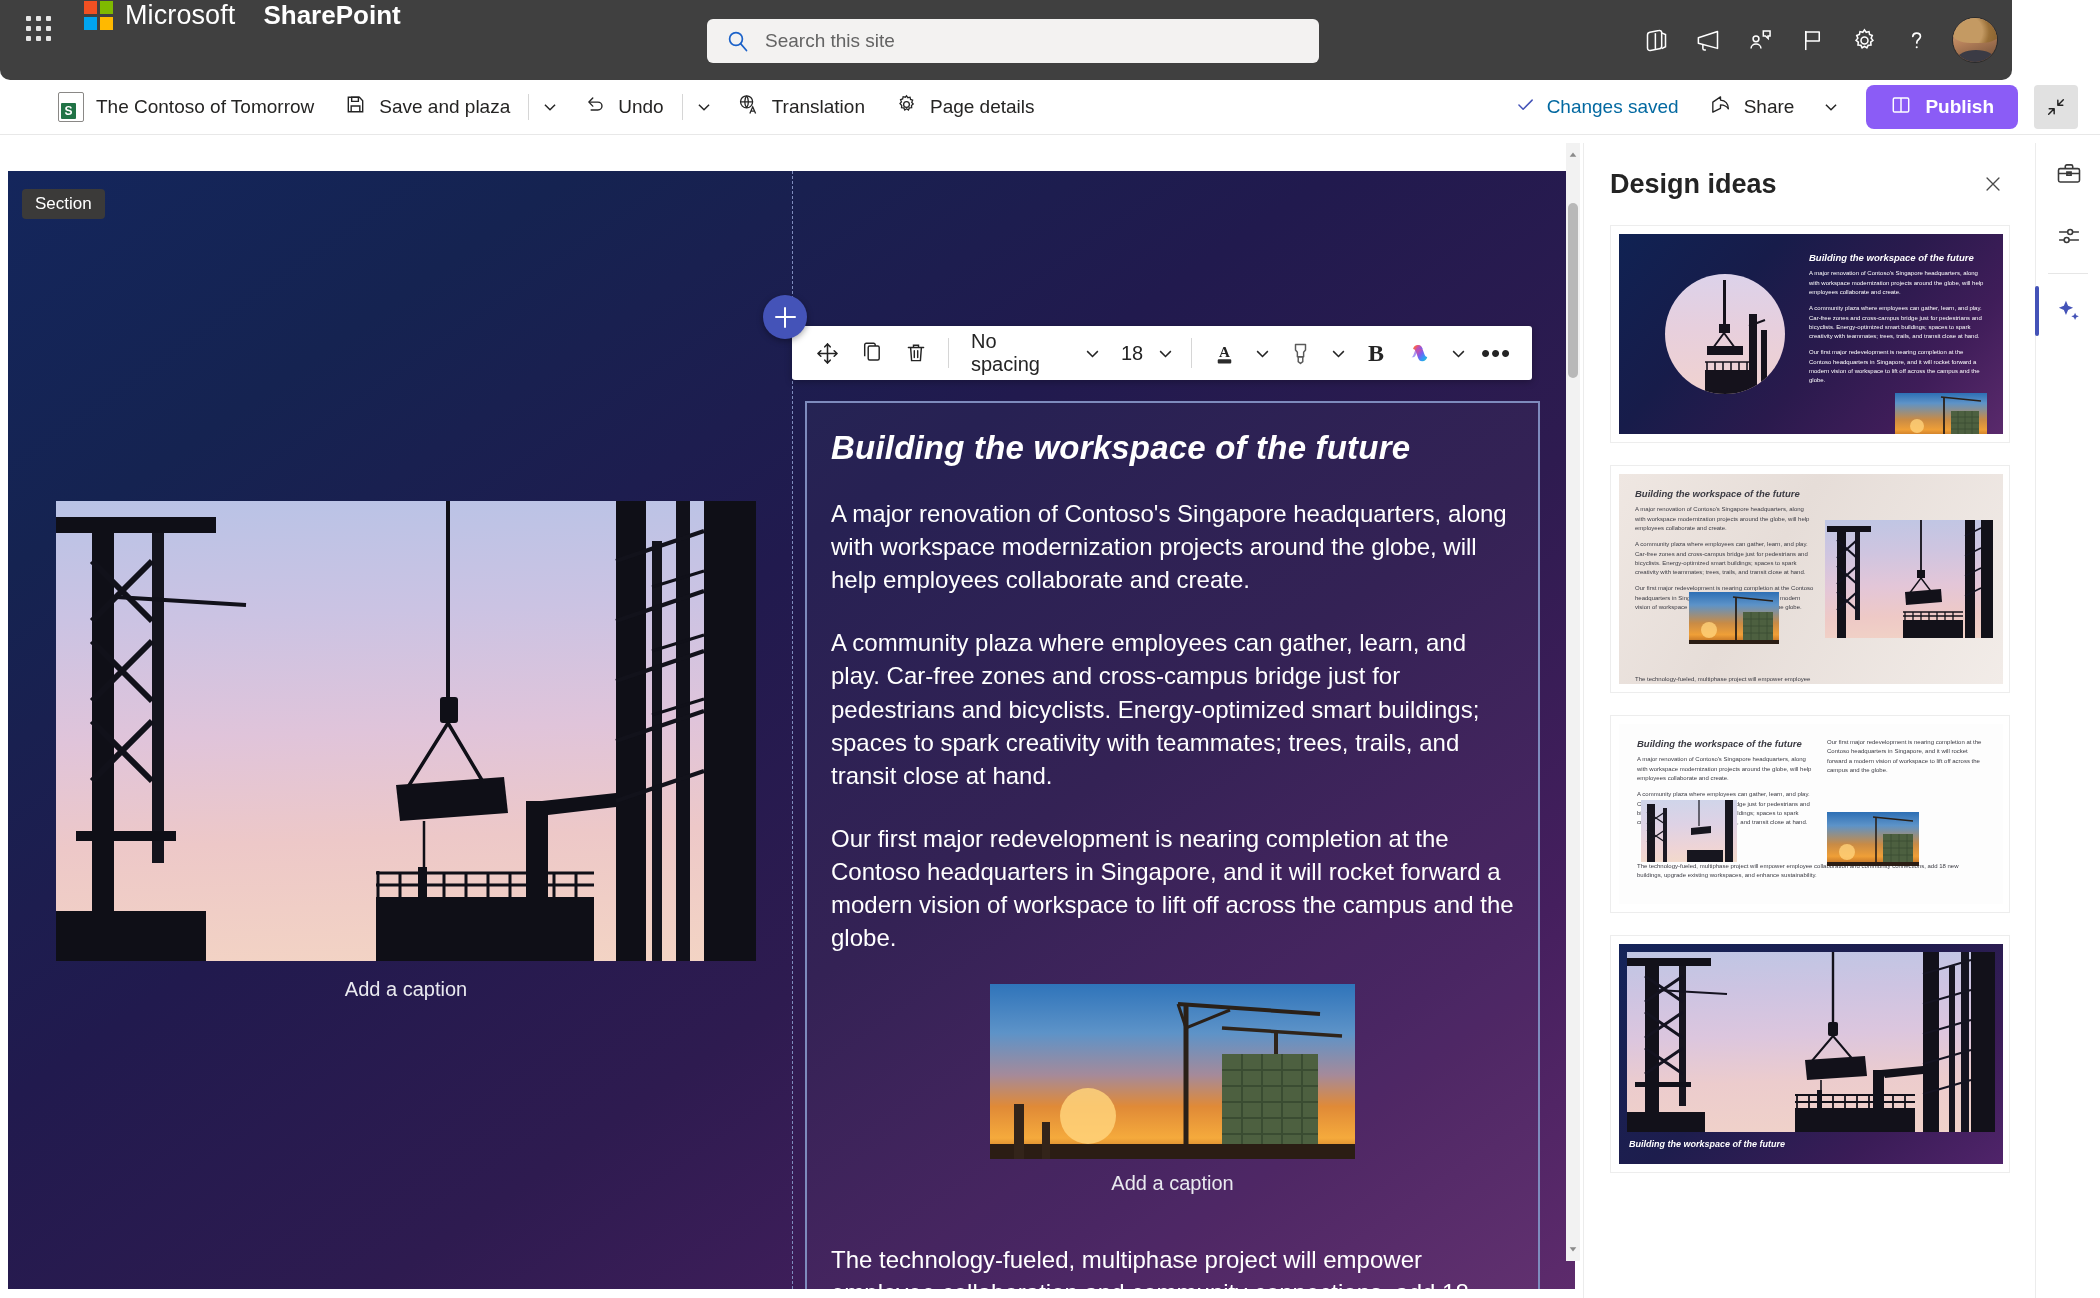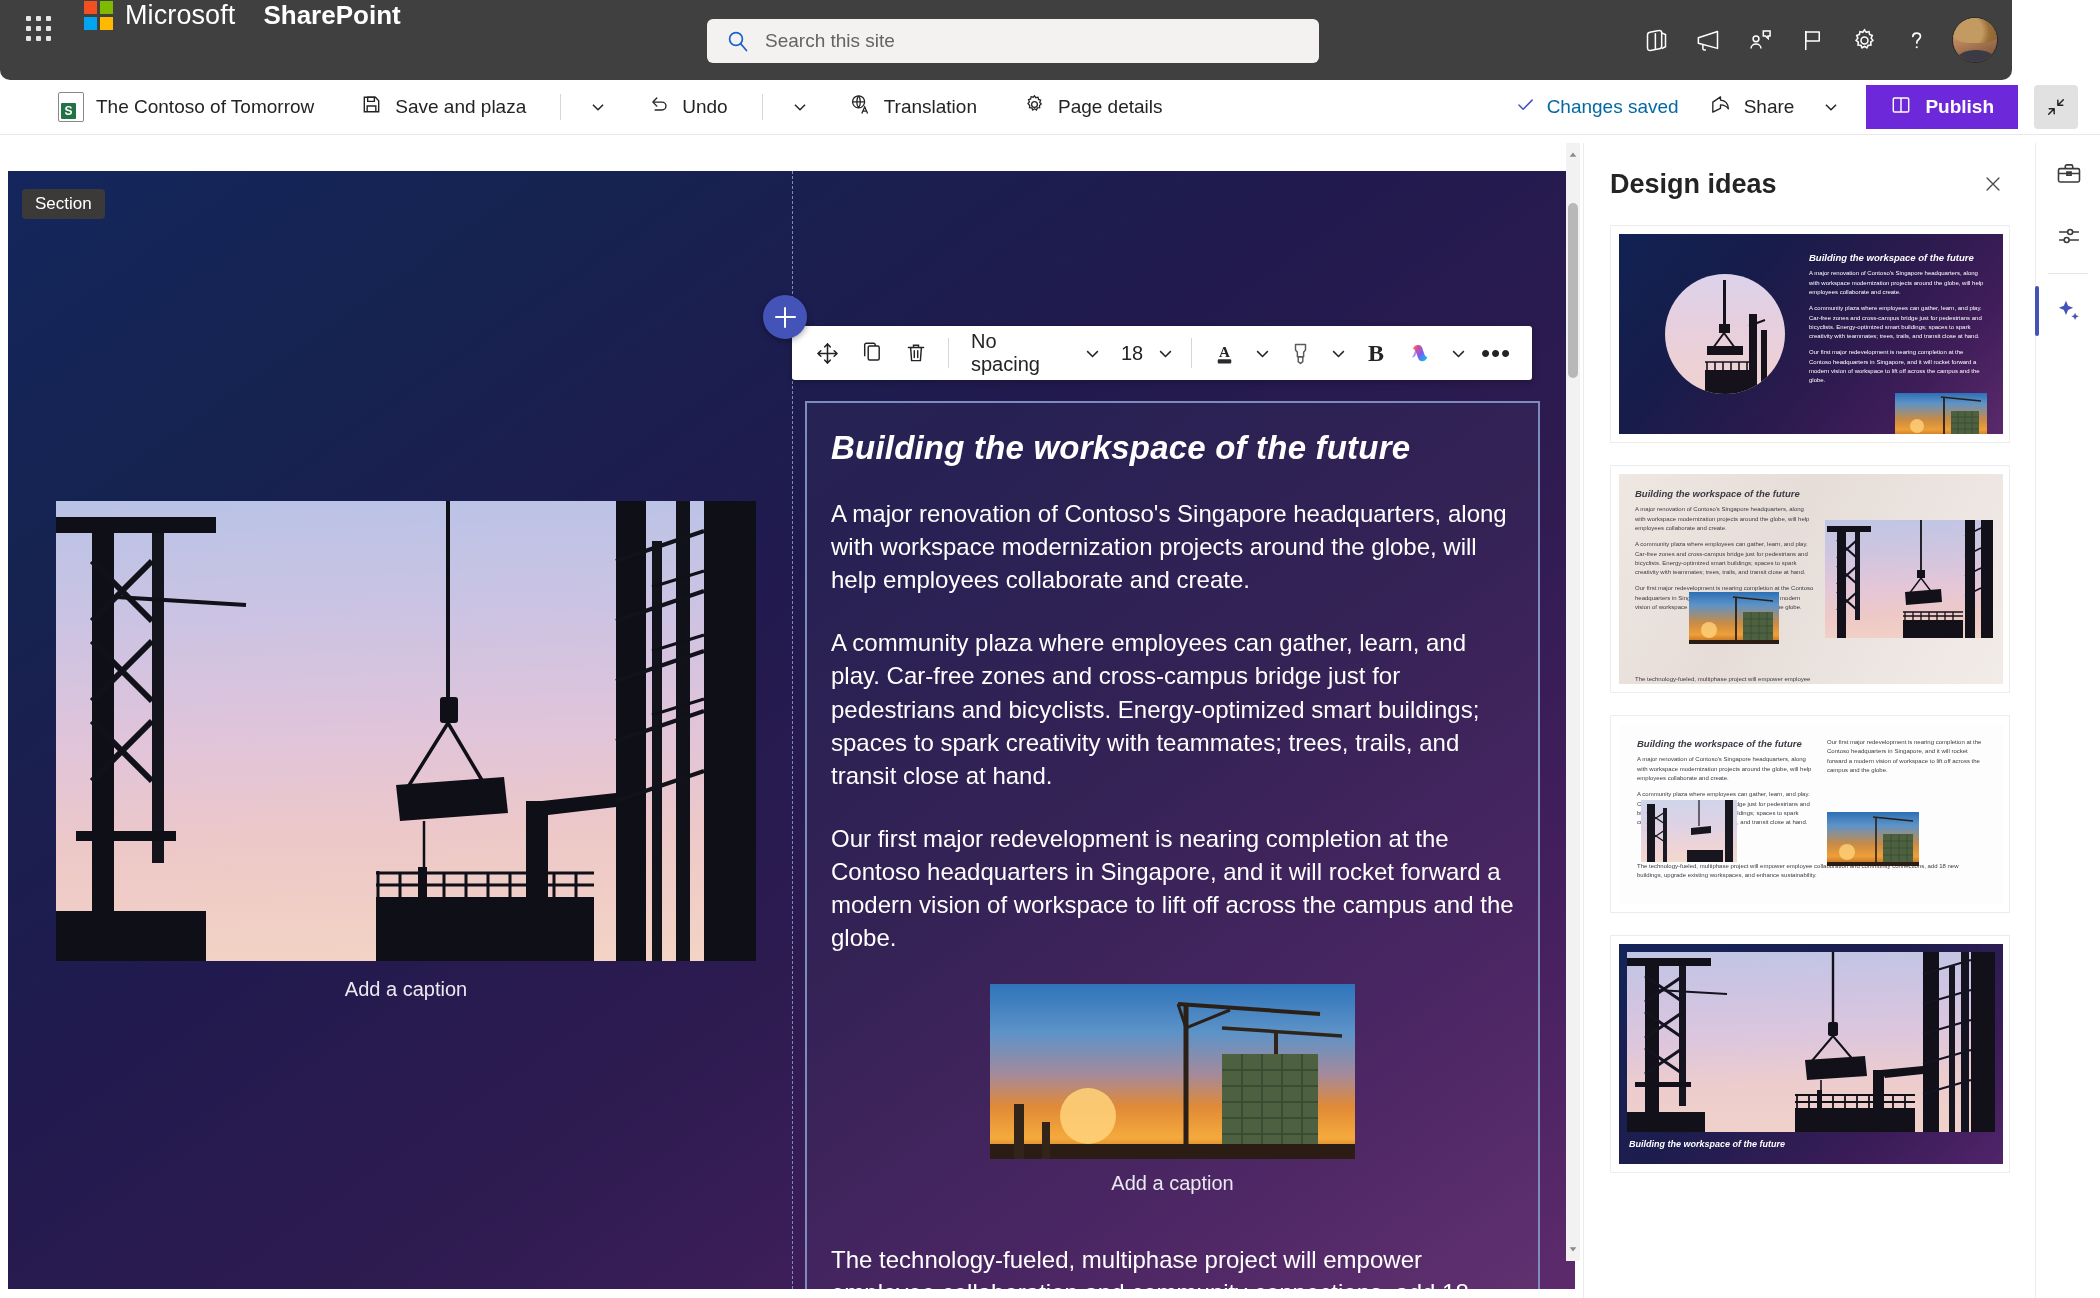--- a/index.html
+++ b/index.html
@@ -63,37 +63,37 @@
   }
 
   
   .cmdbar {
     position: absolute; top: 80px; left: 0;
     width: 2100px; height: 55px;
     background: #fff;
     display: flex; align-items: center;
     border-bottom: 1px solid #e8e8e8;
   }
-  .cmd-left { display: flex; align-items: center; padding-left: 44px; gap: 18px; }
+  .cmd-left { display: flex; align-items: center; padding-left: 44px; gap: 2px; }
   .cmd-item {
     display: flex; align-items: center; gap: 12px;
     height: 42px; padding: 0 14px; border-radius: 4px;
     font-size: 19px; color: #252423; cursor: pointer; white-space: nowrap;
   }
   .cmd-caret { width: 34px; height: 42px; display: flex; align-items: center; justify-content: center; border-radius: 4px; cursor: pointer; }
   .cmd-sep { width: 1px; height: 26px; background: #d6d6d6; margin: 0 2px; }
   .cmd-right { margin-left: auto; display: flex; align-items: center; gap: 6px; padding-right: 22px; }
   .saved {
     display: flex; align-items: center; gap: 11px;
     font-size: 19px; color: #0369a1; padding: 0 10px; height: 42px;
   }
   .publish-btn {
     display: flex; align-items: center; gap: 13px;
-    background: #6d28d9; color: #fff; font-size: 19px; font-weight: 600;
-    height: 44px; padding: 0 24px; border-radius: 0; cursor: pointer; margin-left: 12px;
+    background: #8b5cf6; color: #fff; font-size: 19px; font-weight: 600;
+    height: 44px; padding: 0 24px; border-radius: 8px; cursor: pointer; margin-left: 12px;
   }
   .collapse-btn {
     width: 44px; height: 44px; background: #e1e1e1; border-radius: 4px;
     display: flex; align-items: center; justify-content: center; cursor: pointer; margin-left: 10px;
   }
   .sitelogo {
     width: 26px; height: 30px; background: #fff; border: 1.6px solid #8a8886; border-radius: 2px;
     position: relative; flex: 0 0 26px;
   }
   .sitelogo::after {

